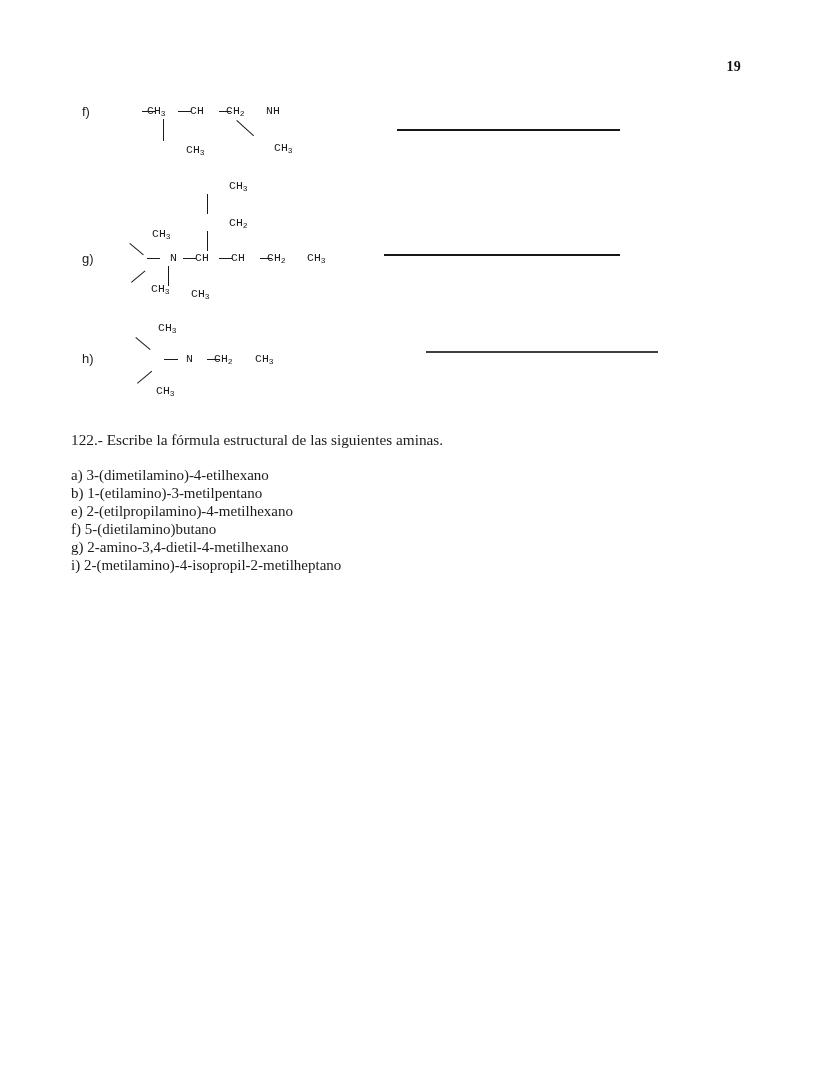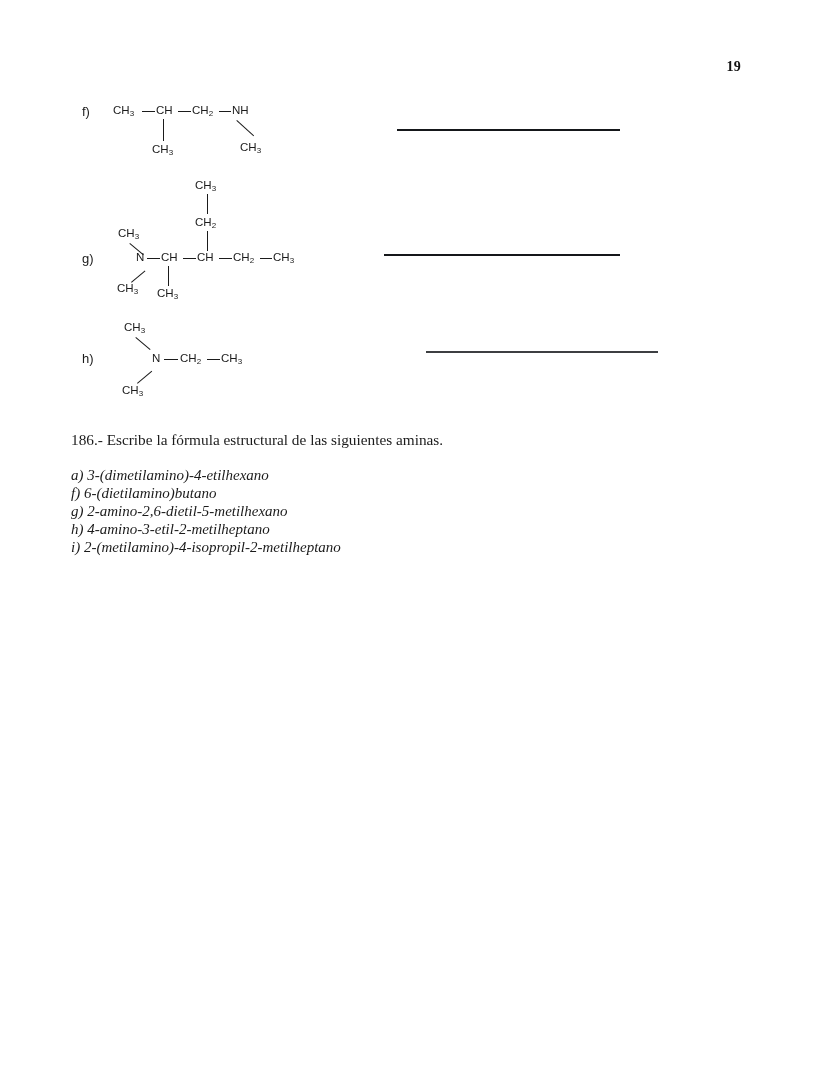--- a/index.html
+++ b/index.html
@@ -47,25 +47,26 @@
 
   .struct-label {
     position: absolute;
     font-family: "Liberation Sans", "DejaVu Sans", sans-serif;
     font-size: 13px;
     color: #1b1b1b;
   }
 
   .atom {
     position: absolute;
-    font-family: Liberation Sans, sans-serif;
+    font-family: Liberation Mono, monospace;
     font-size: 11.5px;
     color: #1b1b1b;
     white-space: nowrap;
     line-height: 1;
+    margin-left: 34px;
   }
   .atom sub {
     font-size: 8px;
     vertical-align: baseline;
     position: relative;
     top: 2px;
   }
 
   
   .bond-h {
@@ -110,21 +111,20 @@
   .answer-list {
     position: absolute;
     left: 71px;
     top: 466px;
     font-size: 15px;
     line-height: 18px;
     color: #1b1b1b;
   }
   .answer-list .item {
     white-space: nowrap;
-    font-style: italic;
   }
 </style>
 </head>
 <body>
 
 <div class="page">
 
   <div class="page-number">19</div>
 
   <div class="structures">
@@ -183,23 +183,24 @@
     <div class="bond-h" style="left:164px; top:359px; width:14px;"></div>
     <div class="atom" style="left:180px; top:353px;">CH<sub>2</sub></div>
     <div class="bond-h" style="left:207px; top:359px; width:13px;"></div>
     <div class="atom" style="left:221px; top:353px;">CH<sub>3</sub></div>
 
     <div class="answer-line" style="left:397px; top:129px; width:223px;"></div>
     <div class="answer-line" style="left:384px; top:254px; width:236px;"></div>
     <div class="answer-line thin" style="left:426px; top:351px; width:232px;"></div>
   </div>
 
-  <div class="question">186.- Escribe la fórmula estructural de las siguientes aminas.</div>
+  <div class="question">122.- Escribe la fórmula estructural de las siguientes aminas.</div>
 
   <div class="answer-list">
     <div class="item">a) 3-(dimetilamino)-4-etilhexano</div>
-    <div class="item">f) 6-(dietilamino)butano</div>
-    <div class="item">g) 2-amino-2,6-dietil-5-metilhexano</div>
-    <div class="item">h) 4-amino-3-etil-2-metilheptano</div>
+    <div class="item">b) 1-(etilamino)-3-metilpentano</div>
+    <div class="item">e) 2-(etilpropilamino)-4-metilhexano</div>
+    <div class="item">f) 5-(dietilamino)butano</div>
+    <div class="item">g) 2-amino-3,4-dietil-4-metilhexano</div>
     <div class="item">i) 2-(metilamino)-4-isopropil-2-metilheptano</div>
   </div>
 
 </div>
 
 </body></html>

